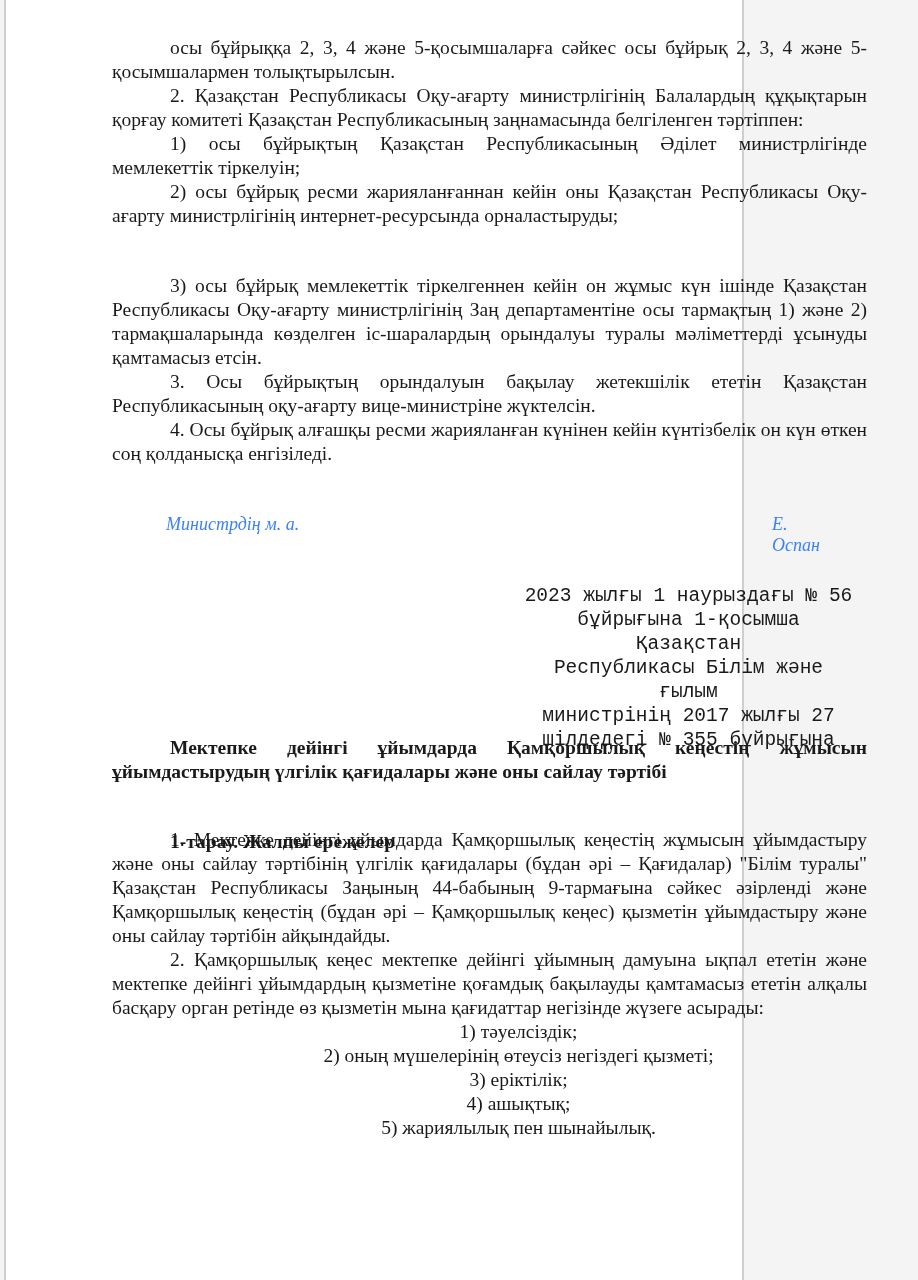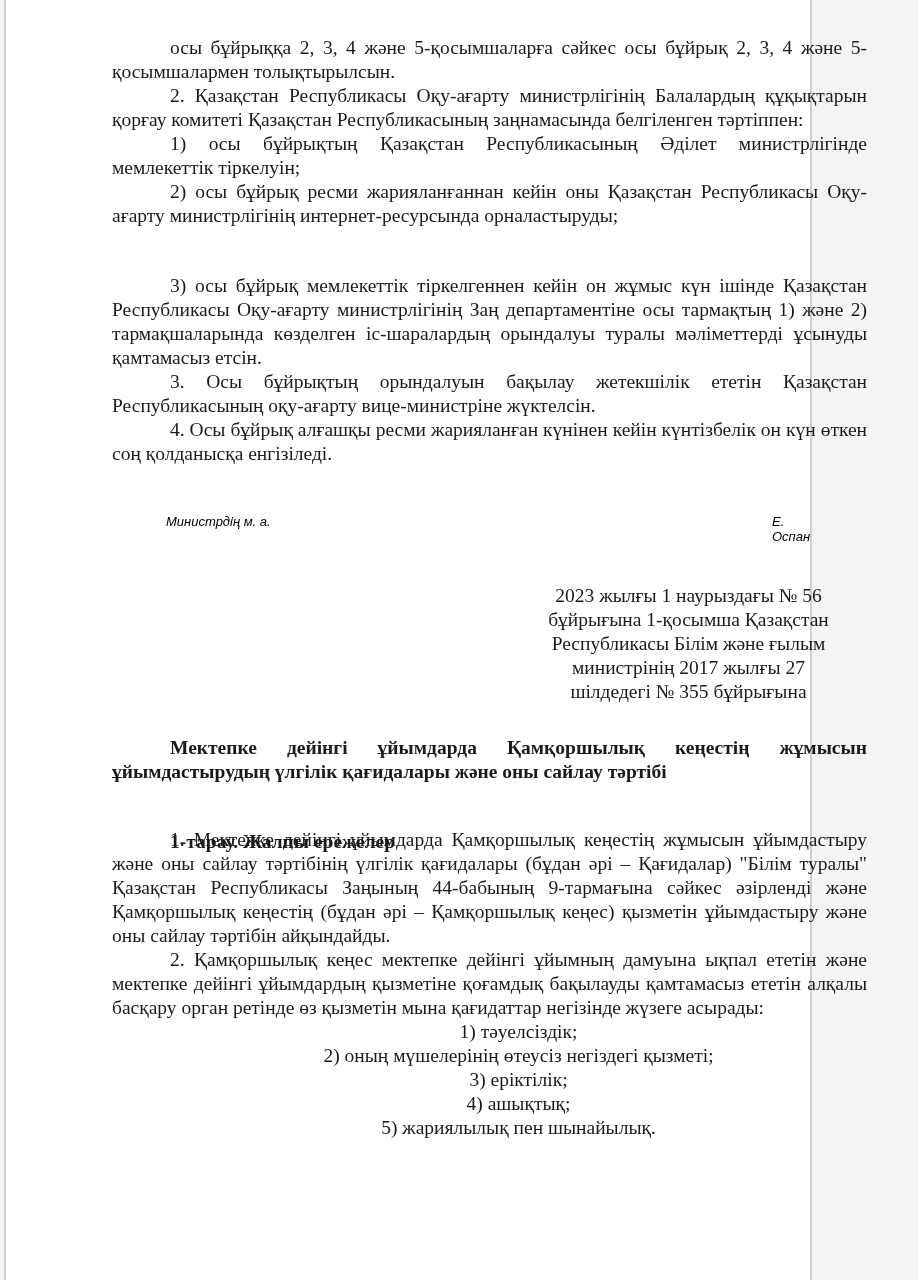--- a/index.html
+++ b/index.html
@@ -10,21 +10,21 @@
     body {
       width: 918px;
       height: 1280px;
       position: relative;
       overflow: hidden;
     }
     .page {
       position: absolute;
       left: 4px;
       top: 0;
-      width: 808px;
+      width: 740px;
       height: 1280px;
       background: #ffffff;
       border-left: 2px solid #cfcfcf;
       border-right: 2px solid #cfcfcf;
       box-sizing: border-box;
     }
     .content {
       position: absolute;
       left: 106px;
       width: 755px;
@@ -40,31 +40,31 @@
     .indent {
       text-indent: 58px;
     }
     .list-item {
       padding-left: 58px;
       text-align: center;
     }
     .signature {
       position: absolute;
       font-style: italic;
-      font-family: Liberation Sans, sans-serif;
-      font-size: 13px;
-      color: #000000;
+      font-family: Liberation Serif, serif;
+      font-size: 18px;
+      color: #3b82f6;
     }
     .annex-note {
       position: absolute;
       left: 515px;
       width: 335px;
       top: 584px;
       text-align: center;
-      font-family: Liberation Serif, serif;
+      font-family: Liberation Mono, monospace;
       font-size: 19.5px;
       line-height: 24px;
       color: #1a1a1a;
     }
     .bold {
       font-weight: bold;
     }
   </style>
 </head>
 <body>

